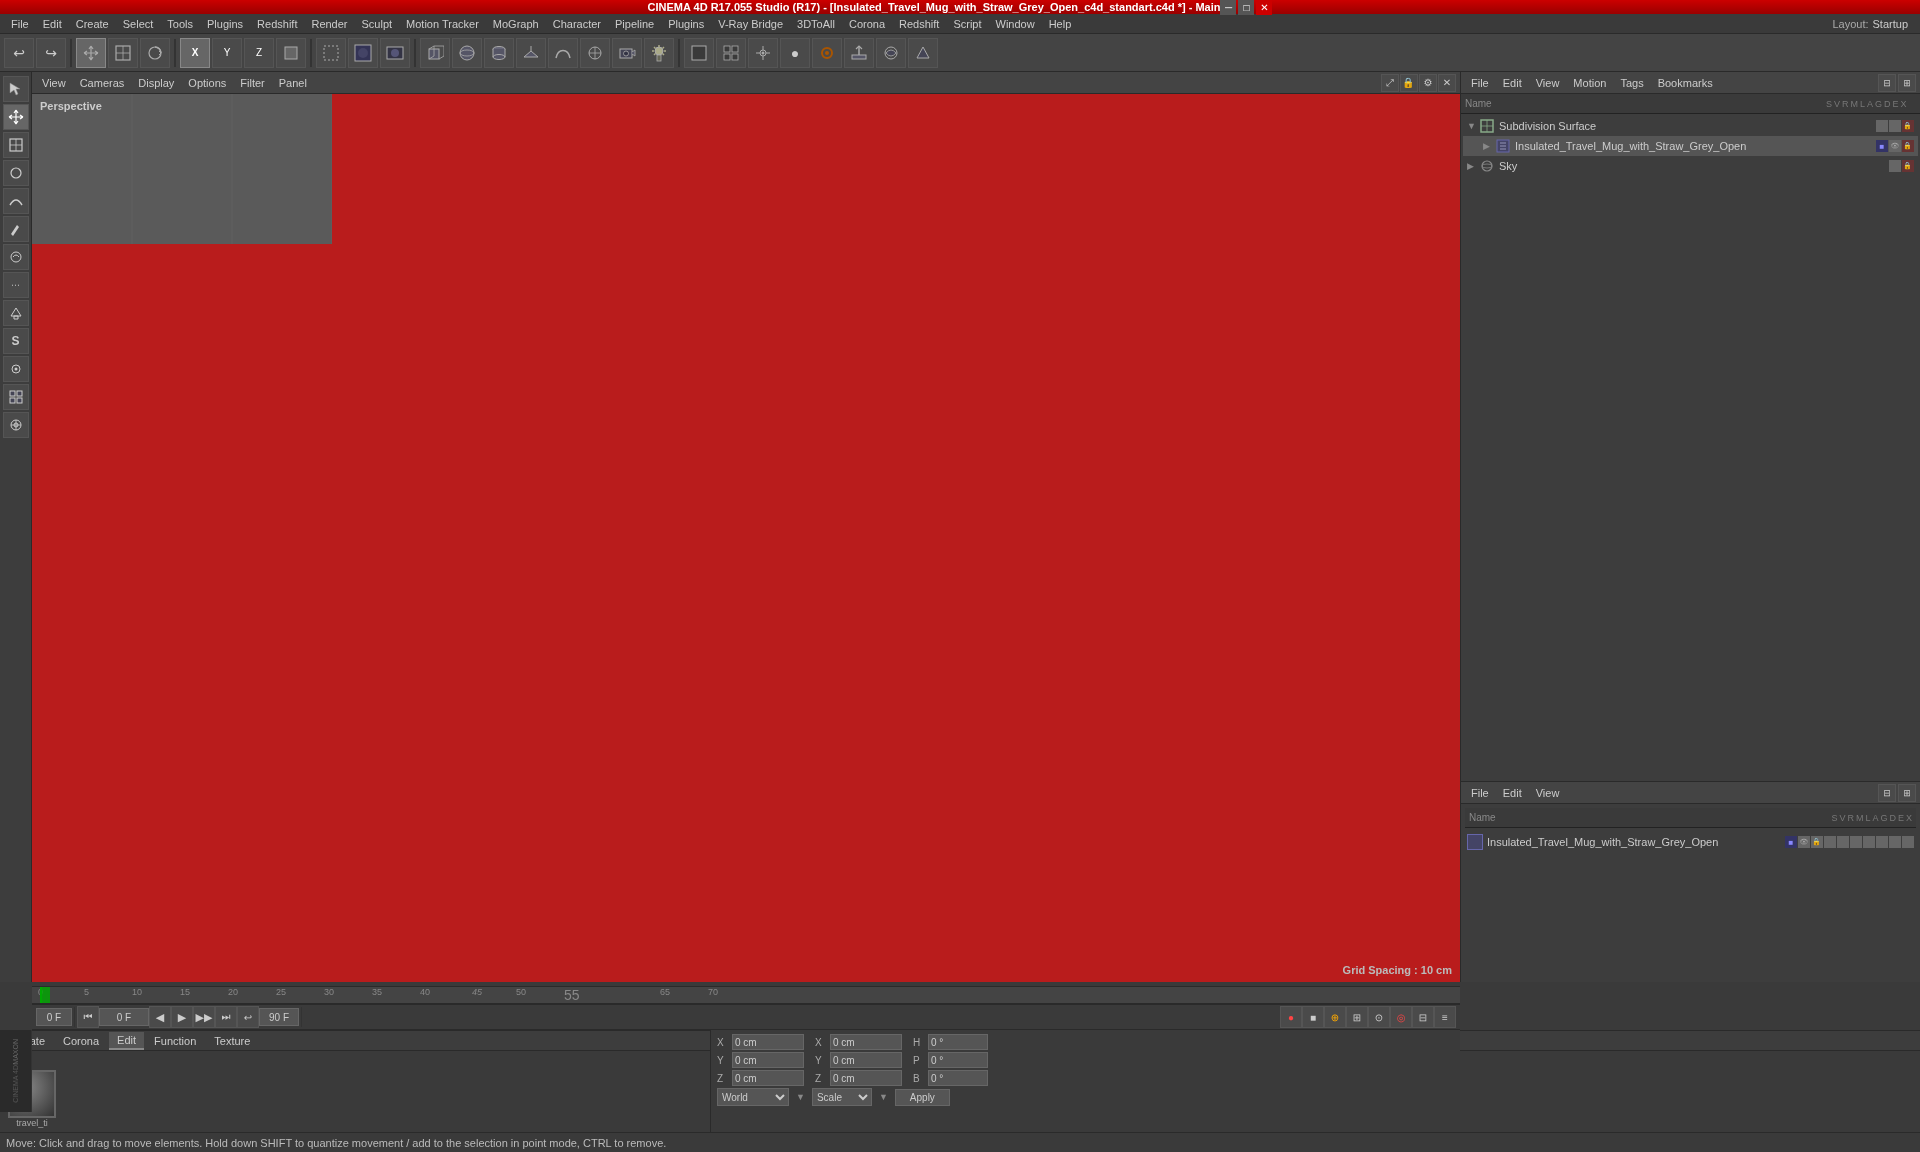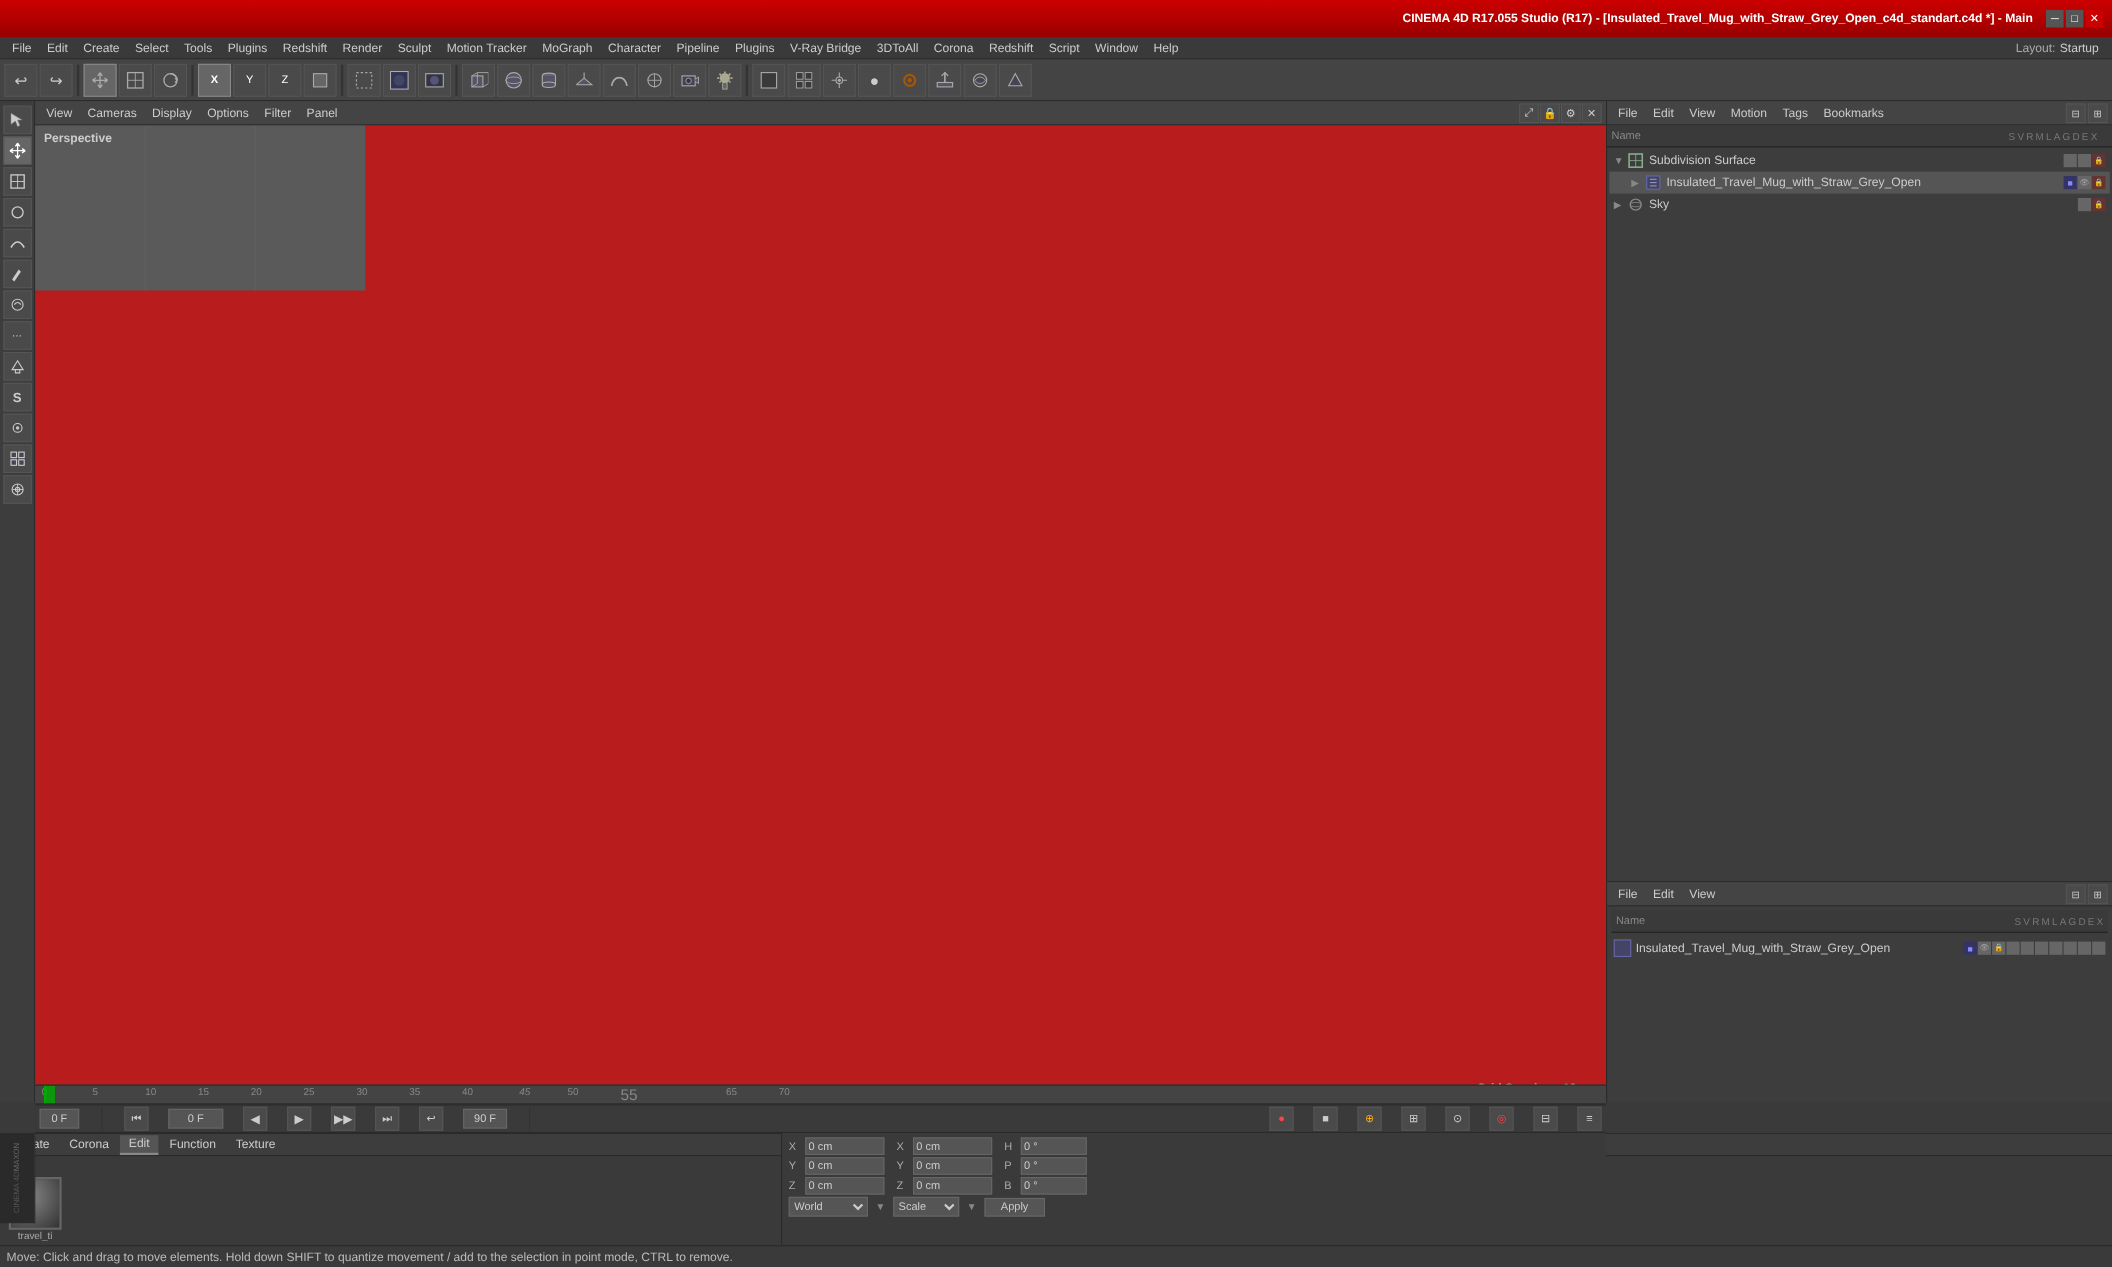--- a/index.html
+++ b/index.html
@@ -10,27 +10,26 @@
       font-family: Arial, sans-serif;
       font-size: 11px;
       color: #ccc;
       overflow: hidden;
       user-select: none;
     }
 
     
     #title-bar {
       width: 100%;
-      height: 34px;
+      height: 14px;
       background: linear-gradient(to bottom, #c00, #900);
       display: flex;
       align-items: center;
-      justify-content: flex-end;
+      justify-content: center;
       padding: 0 8px;
-      gap: 12px;
     }
     #title-bar-text {
       color: #fff;
       font-size: 11px;
       font-weight: bold;
     }
     #title-bar-controls {
       display: flex;
       gap: 2px;
     }
@@ -978,21 +977,21 @@
       <span style="position:absolute; left:576px; font-size:9px; color:#888;margin-top:32px;">60</span>
       <span style="position:absolute; left:624px; font-size:9px; color:#888;">65</span>
       <span style="position:absolute; left:672px; font-size:9px; color:#888;">70</span>
 
       <div style="position:absolute; left:4px; top:0; width:2px; height:100%; background:#0a0;"></div>
 
       <div style="position:absolute; left:4px; top:0; width:10px; height:18px; background:#0a0; opacity:0.8;"></div>
     </div>
   </div>
 
-  <div style="position:absolute; bottom:122px; left:32px; right:460px; height:26px; background:#3a3a3a; border-top:1px solid #2a2a2a; border-bottom:1px solid #2a2a2a; display:flex; align-items:center; padding:0 4px; gap:18px;">
+  <div style="position:absolute; bottom:122px; left:32px; right:460px; height:26px; background:#3a3a3a; border-top:1px solid #2a2a2a; border-bottom:1px solid #2a2a2a; display:flex; align-items:center; padding:0 4px; gap:0;">
 
     <input class="tl-input" value="0 F" style="width: 36px; height: 18px; background: rgb(85, 85, 85); border: 1px solid rgb(102, 102, 102); color: rgb(204, 204, 204); font-size: 10px; text-align: center;">
     <div class="tl-separator"></div>
 
     <div class="tl-btn" style="width:22px; height:22px; background:#4a4a4a; border:1px solid #555; display:flex; align-items:center; justify-content:center; cursor:pointer; color:#ccc; font-size:10px;">⏮</div>
     <input class="tl-input" value="0 F" style="width: 50px; height: 18px; background: rgb(85, 85, 85); border: 1px solid rgb(102, 102, 102); color: rgb(204, 204, 204); font-size: 10px; text-align: center;">
     <div class="tl-btn" style="width:22px; height:22px; background:#4a4a4a; border:1px solid #555; display:flex; align-items:center; justify-content:center; cursor:pointer; color:#ccc; font-size:11px;">◀</div>
     <div class="tl-btn" style="width:22px; height:22px; background:#4a4a4a; border:1px solid #555; display:flex; align-items:center; justify-content:center; cursor:pointer; color:#ccc; font-size:11px;">▶</div>
     <div class="tl-btn" style="width:22px; height:22px; background:#4a4a4a; border:1px solid #555; display:flex; align-items:center; justify-content:center; cursor:pointer; color:#ccc; font-size:11px;">▶▶</div>
     <div class="tl-btn" style="width:22px; height:22px; background:#4a4a4a; border:1px solid #555; display:flex; align-items:center; justify-content:center; cursor:pointer; color:#ccc; font-size:10px;">⏭</div>

